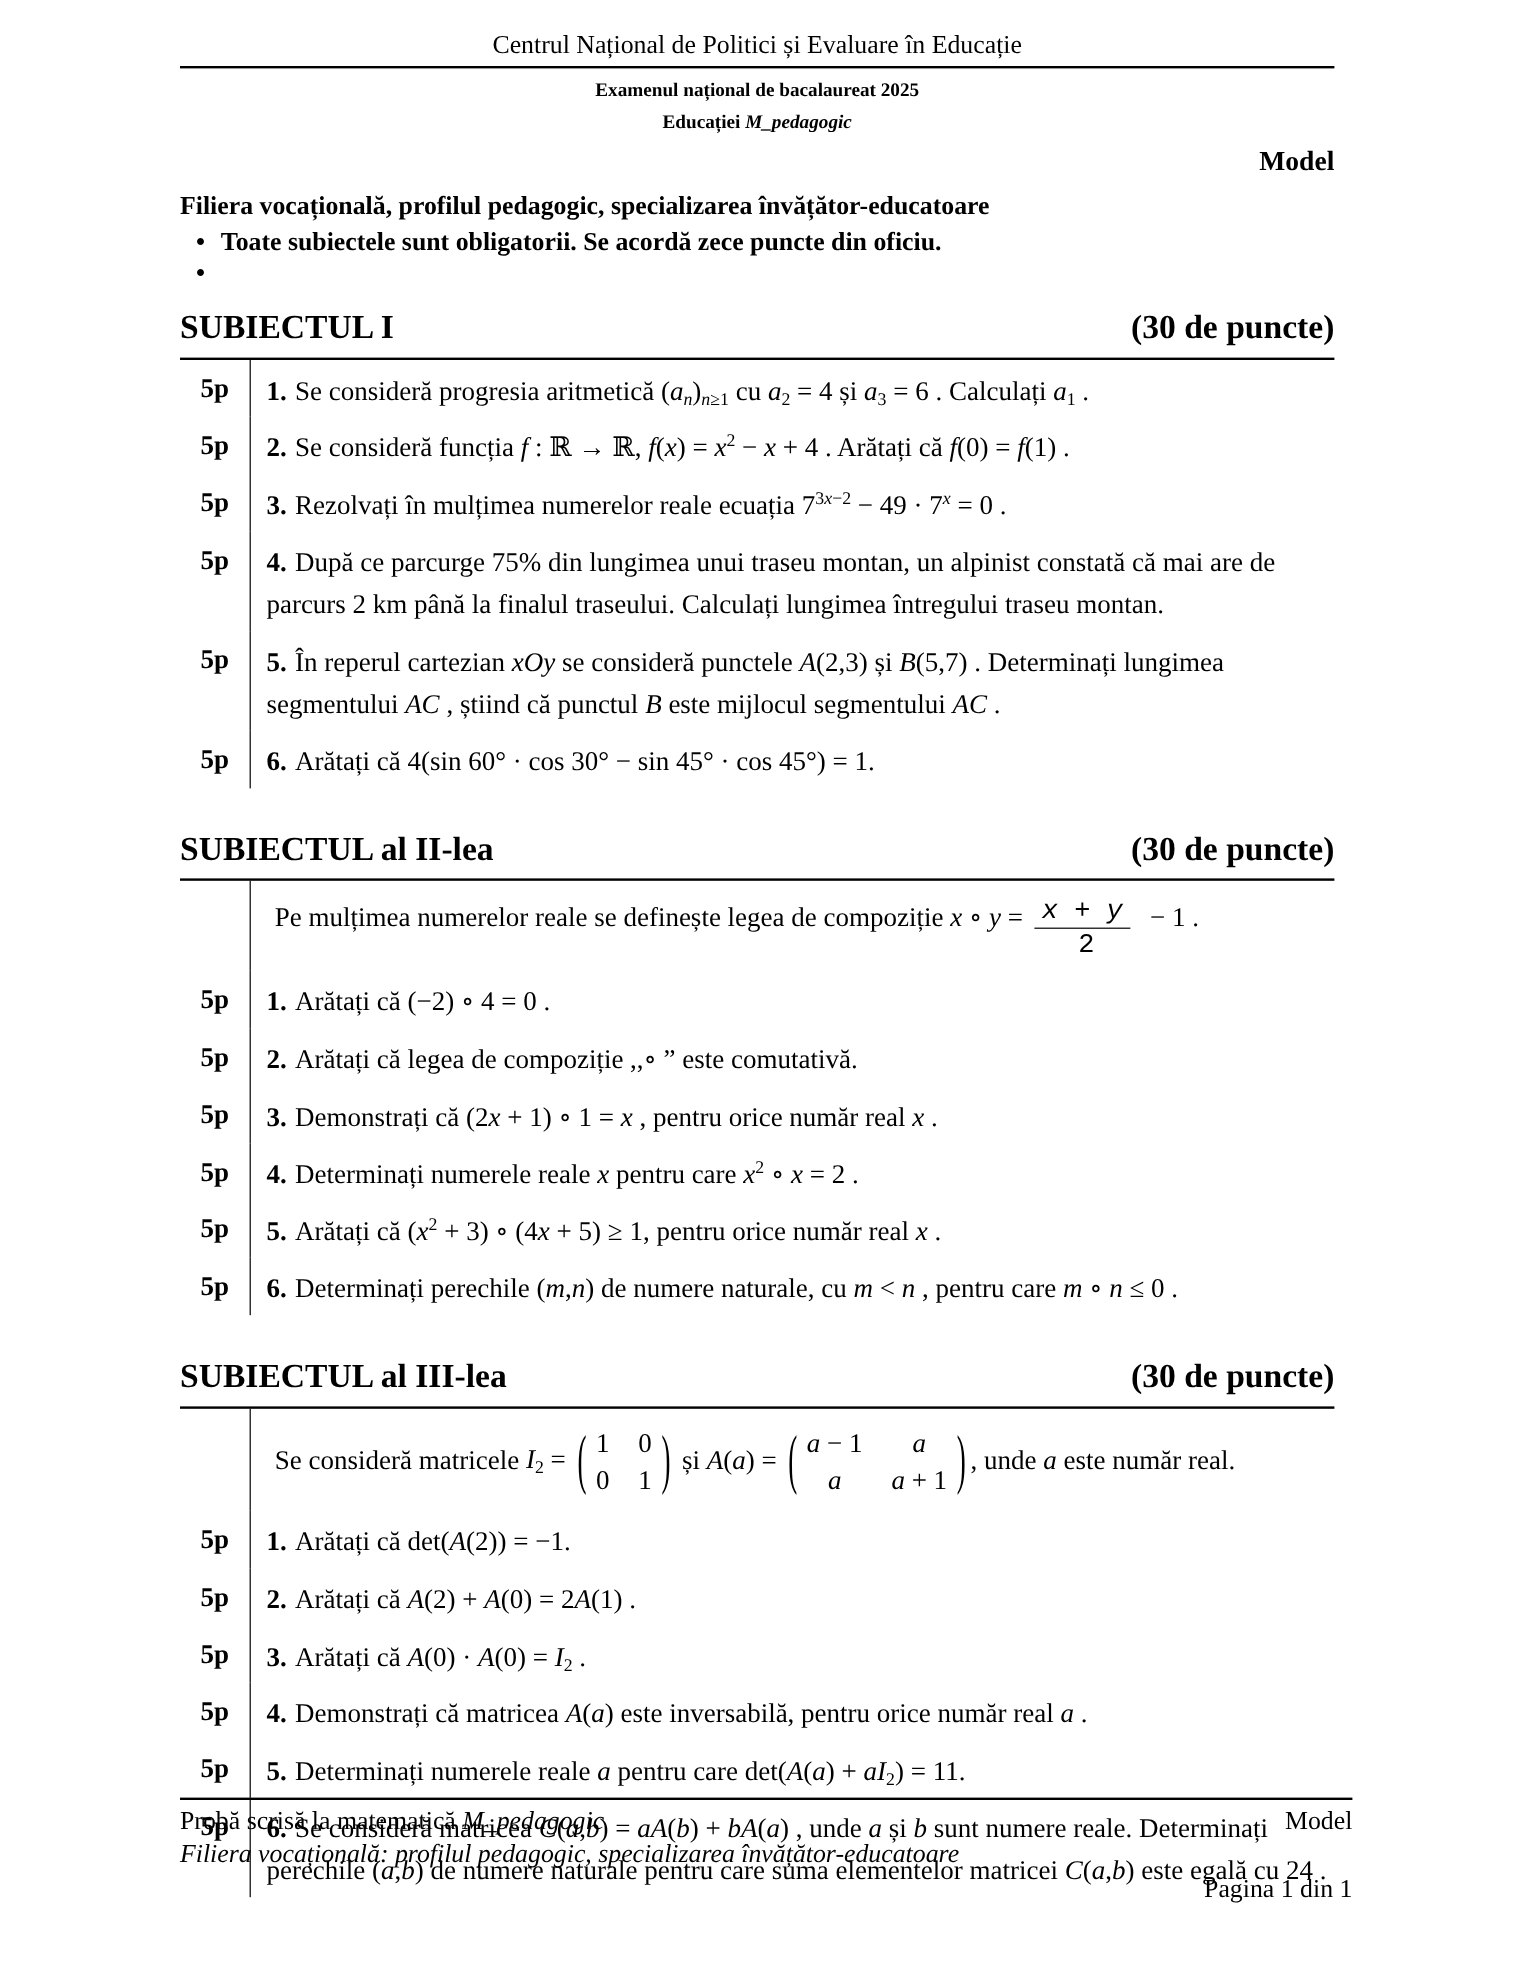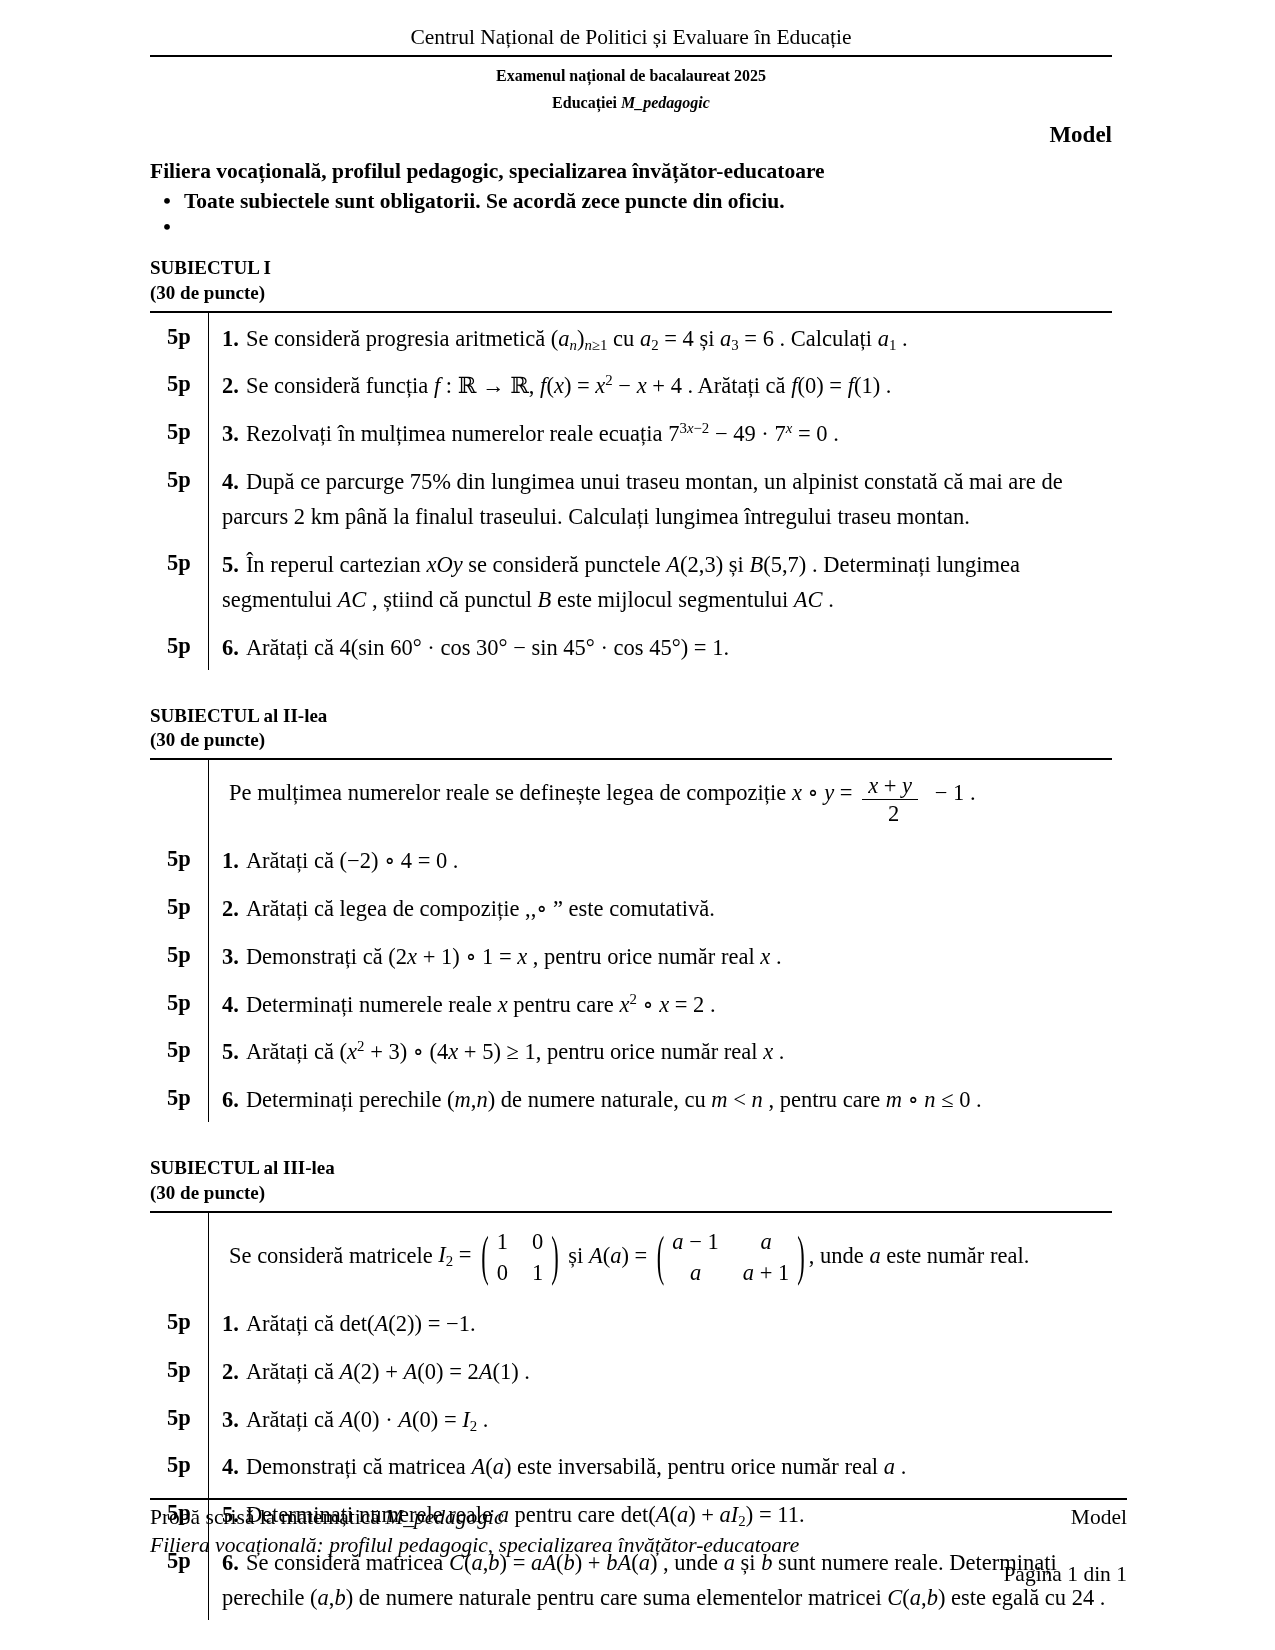--- a/index.html
+++ b/index.html
@@ -17,41 +17,41 @@
   .title-block .tline{margin-bottom:8px;}
   .subject-italic{font-style:italic;}
   .model-row{text-align:right;font-weight:bold;font-size:23px;margin-top:2px;}
   .filiera{font-weight:bold;font-size:21.5px;margin-top:8px;}
   .bullets{margin-top:2px;}
   .bullet-row{display:flex;font-weight:bold;font-size:21.5px;line-height:1.22;}
   .bullet-row .marker{width:34px;text-align:center;flex:none;}
 
   
   .section-header{display:flex;justify-content:space-between;font-weight:bold;
-    font-size:19px;margin-top:16px;flex-direction:column;}
+    font-size:28px;margin-top:16px;}
   .section-header.s2{margin-top:26px;}
   .section-header.s3{margin-top:26px;}
 
   
   .table{border-top:2.2px solid #000;margin-top:5px;padding-bottom:8px;}
   .row{display:flex;align-items:center;}
   .pts{width:58px;flex:none;text-align:center;font-weight:bold;
     border-right:1.8px solid #000;align-self:stretch;padding-top:9px;}
   .cell{flex:1;padding:9px 2px 4px 13px;line-height:1.55;}
   .cell .num{margin-right:7px;}
   .row.intro .cell{padding-left:20px;padding-top:12px;padding-bottom:8px;}
 
   
   .math{white-space:normal;}
   .math i{font-style:italic;}
   sup,sub{font-size:66%;line-height:0;}
   sup{vertical-align:0.55em;}
   sub{vertical-align:-0.3em;}
   .frac{display:inline-block;text-align:center;vertical-align:-0.95em;
-    line-height:1.2;margin:0 4px;}
+    line-height:1.2;margin:0 4px;font-family:Liberation Mono, monospace;}
   .frac .num{display:block;border-bottom:1.4px solid #000;padding:0 6px;}
   .frac .den{display:block;}
   .mat{display:inline-flex;align-items:center;vertical-align:middle;margin:0 3px;}
   .mat .paren{display:inline-block;transform:scaleY(2.45);font-weight:400;padding:0 1px;}
   .mat .grid{display:inline-grid;grid-template-columns:auto auto;column-gap:24px;
     row-gap:3px;padding:3px 7px;text-align:center;line-height:1.25;}
 
   
   .footer{position:absolute;left:150px;right:148px;top:1498px;font-size:21.5px;line-height:1.3;}
   .footer-rule{border-top:2.2px solid #000;margin-bottom:4px;}

